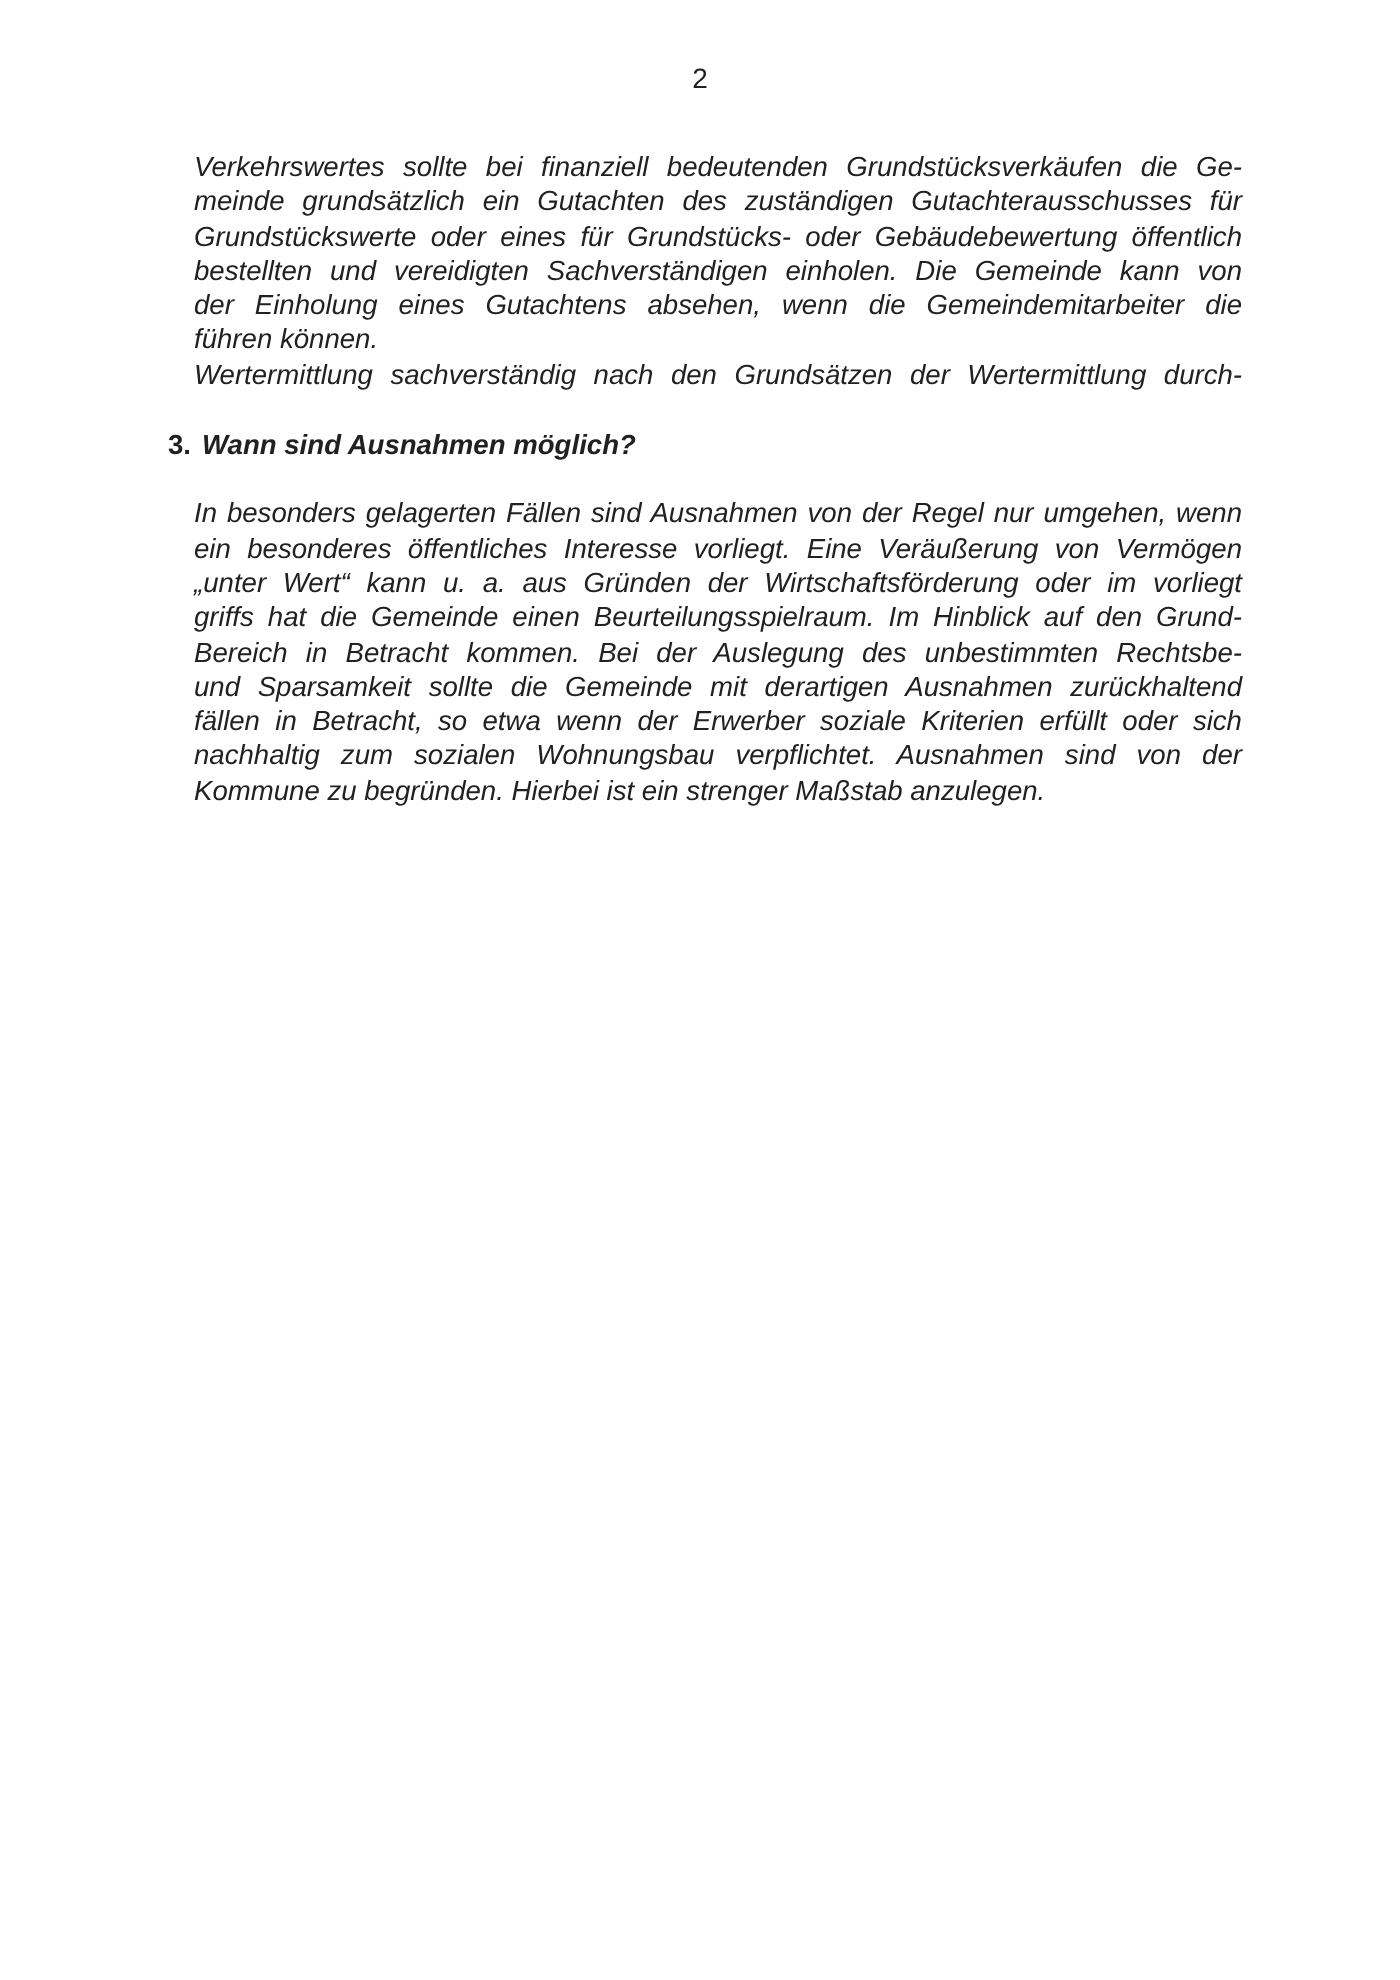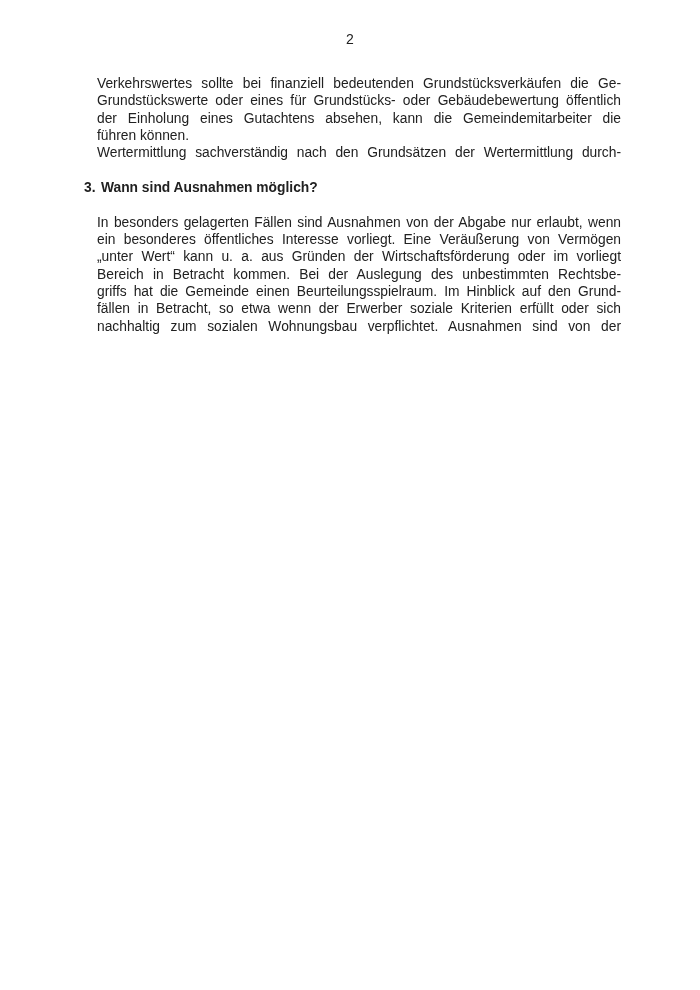--- a/index.html
+++ b/index.html
@@ -28,58 +28,64 @@
     margin: 27px 79px 0 97px; 
   }
   .paragraph {
     font-size: 13.8px;
     line-height: 17.3px;
     margin: 0 0 17px 0;
   }
   .line {
     text-align: justify;
     text-align-last: justify;
+    font-style: italic;
   }
   .line.last {
     text-align-last: left;
   }
   .heading {
     display: flex;
     margin: 18px 0 17px -13px; 
     font-size: 13.8px;
     line-height: 17.3px;
     font-weight: bold;
   }
   .heading-number {
     flex: 0 0 17px;
   }
   .heading-text {
     flex: 1 1 auto;
+    font-style: italic;
   }
 </style>
 </head>
 <body>
 
 <div class="page">
   <div class="page-number">2</div>
   <div class="content">
       <div class="paragraph">
         <div class="line">Verkehrswertes sollte bei finanziell bedeutenden Grundstücksverkäufen die Ge-</div>
+        <div class="line">meinde grundsätzlich ein Gutachten des zuständigen Gutachterausschusses für</div>
         <div class="line">Grundstückswerte oder eines für Grundstücks- oder Gebäudebewertung öffentlich</div>
-        <div class="line">der Einholung eines Gutachtens absehen, kann die Gemeindemitarbeiter die</div>
+        <div class="line">bestellten und vereidigten Sachverständigen einholen. Die Gemeinde kann von</div>
+        <div class="line">der Einholung eines Gutachtens absehen, wenn die Gemeindemitarbeiter die</div>
         <div class="line last">führen können.</div>
         <div class="line">Wertermittlung sachverständig nach den Grundsätzen der Wertermittlung durch-</div>
       </div>
       <div class="heading">
         <span class="heading-number">3.</span>
         <span class="heading-text">Wann sind Ausnahmen möglich?</span>
       </div>
       <div class="paragraph">
-        <div class="line">In besonders gelagerten Fällen sind Ausnahmen von der Abgabe nur erlaubt, wenn</div>
+        <div class="line">In besonders gelagerten Fällen sind Ausnahmen von der Regel nur umgehen, wenn</div>
         <div class="line">ein besonderes öffentliches Interesse vorliegt. Eine Veräußerung von Vermögen</div>
         <div class="line">„unter Wert“ kann u. a. aus Gründen der Wirtschaftsförderung oder im vorliegt</div>
+        <div class="line">griffs hat die Gemeinde einen Beurteilungsspielraum. Im Hinblick auf den Grund-</div>
         <div class="line">Bereich in Betracht kommen. Bei der Auslegung des unbestimmten Rechtsbe-</div>
-        <div class="line">griffs hat die Gemeinde einen Beurteilungsspielraum. Im Hinblick auf den Grund-</div>
+        <div class="line">und Sparsamkeit sollte die Gemeinde mit derartigen Ausnahmen zurückhaltend</div>
         <div class="line">fällen in Betracht, so etwa wenn der Erwerber soziale Kriterien erfüllt oder sich</div>
         <div class="line">nachhaltig zum sozialen Wohnungsbau verpflichtet. Ausnahmen sind von der</div>
+        <div class="line last">Kommune zu begründen. Hierbei ist ein strenger Maßstab anzulegen.</div>
       </div>
     </div>
 </div>
 
 </body></html>

